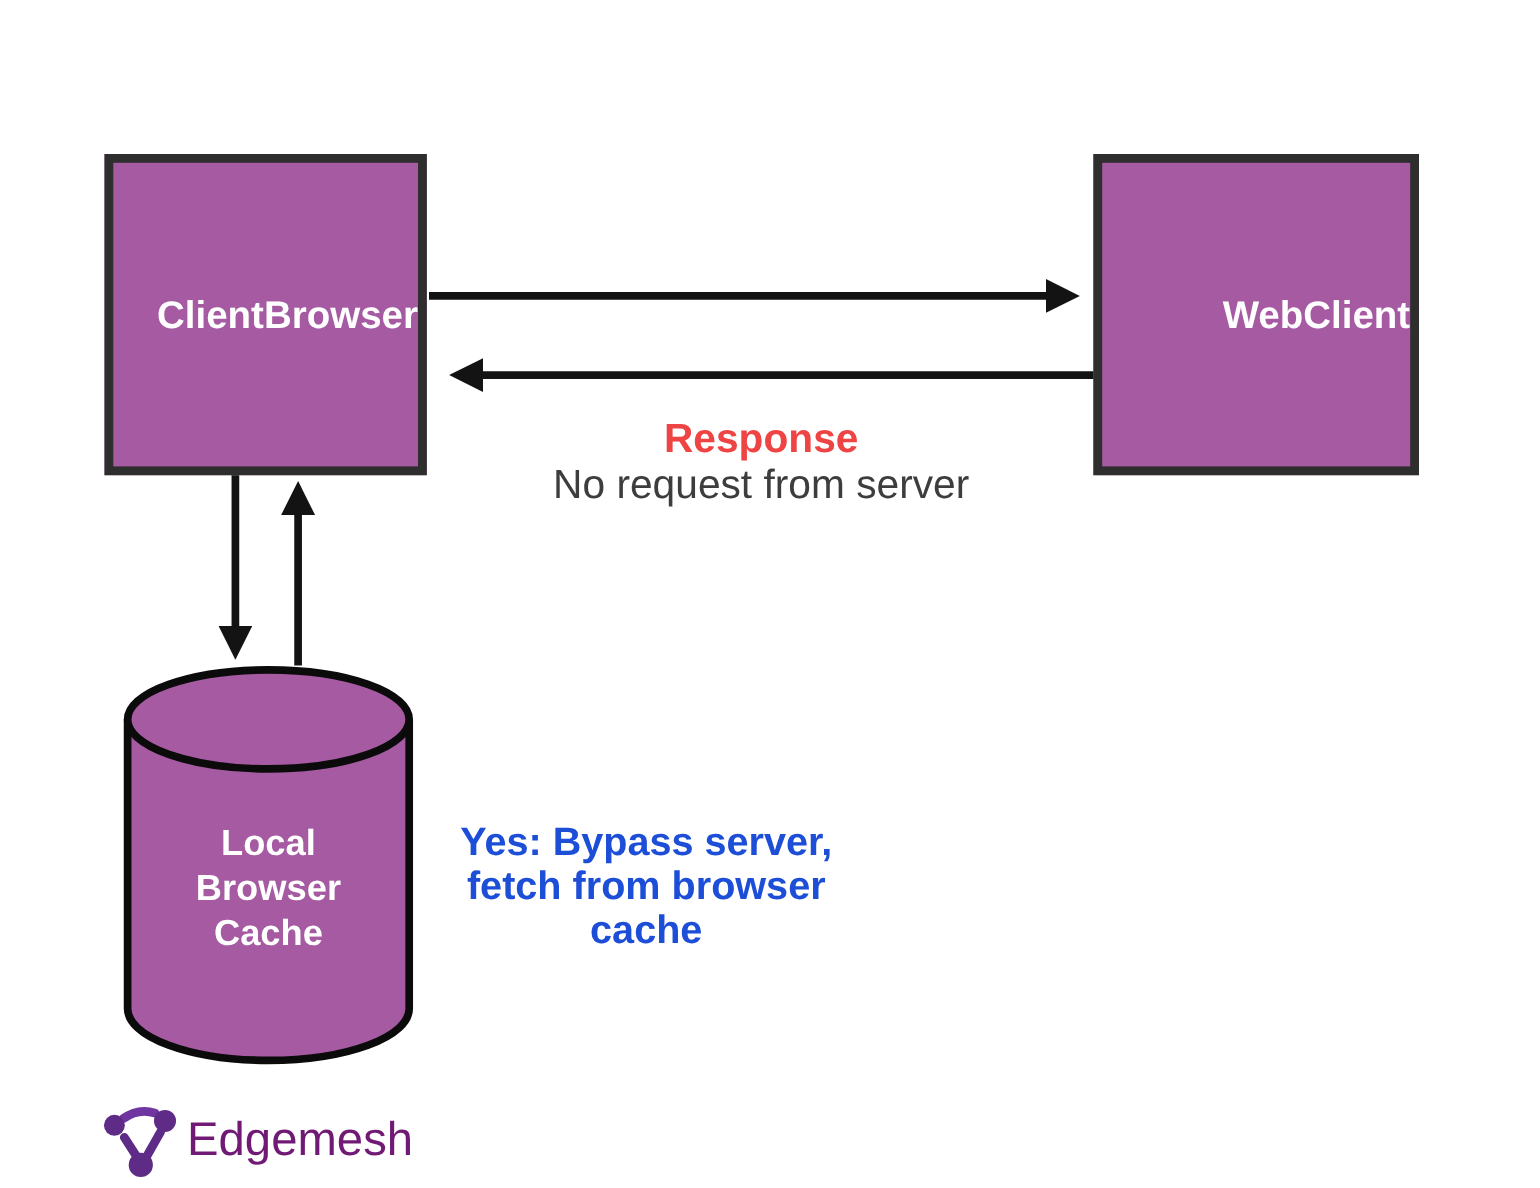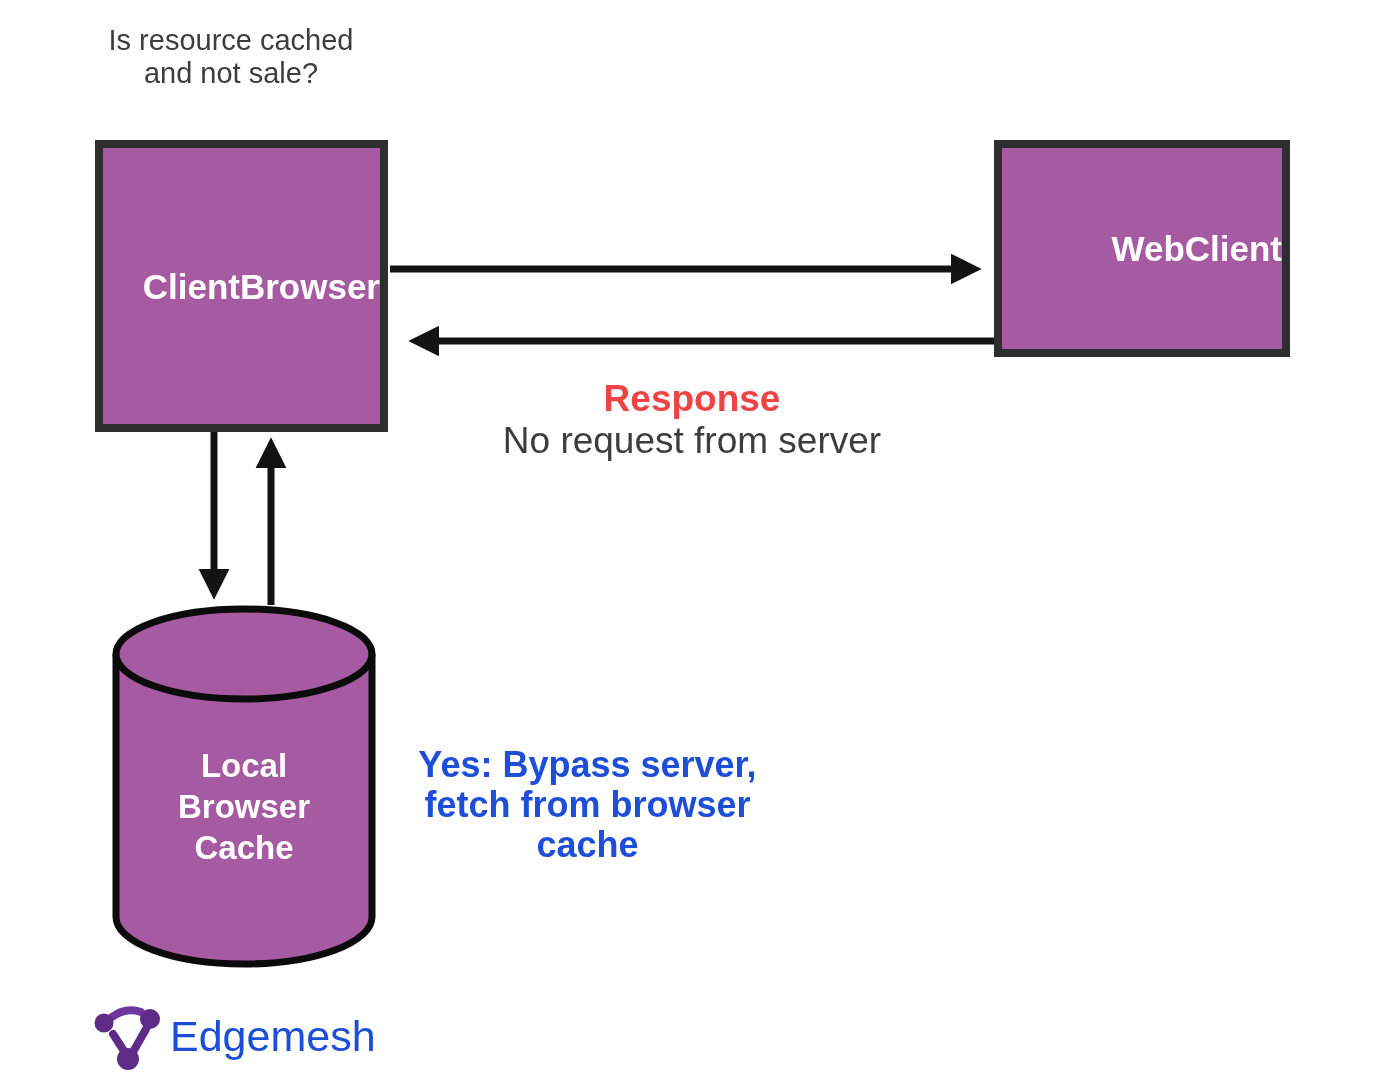--- a/index.html
+++ b/index.html
@@ -37,21 +37,21 @@
     flex-direction: row;
     align-items: center;
     justify-content: flex-end;
     text-align: center;
     color: #ffffff;
     font-weight: 700;
     font-size: 35px;
     line-height: 41px;
   }
   .client-box { left: 95px;  top: 140px; width: 293px; height: 292px; }
-  .server-box { left: 994px; top: 140px; width: 296px; height: 217px; }
+  .server-box { left: 994px; top: 140px; width: 296px; height: 292px; }
 
   
   .overlay {
     left: 0; top: 0;
     width: 1400px;
     height: 1080px;
     pointer-events: none;
   }
 
   
@@ -105,36 +105,32 @@
   }
 
   
   .logo {
     left: 90px;
     top: 1003px;
     display: flex;
     align-items: center;
   }
   .logo-text {
-    color: #1d4ed8;
+    color: #701a75;
     font-size: 43px;
     font-weight: 400;
     margin-left: 8px;
     margin-top: -6px;
   }
 </style>
 </head>
 <body>
 
 <div class="canvas">
 
-  <div class="abs question">
-    <div>Is resource cached</div>
-    <div>and not sale?</div>
-  </div>
 
   <div class="abs node-box client-box">
     <div>Client</div>
     <div>Browser</div>
   </div>
 
   <div class="abs node-box server-box">
     <div>Web</div>
     <div>Client</div>
   </div>

